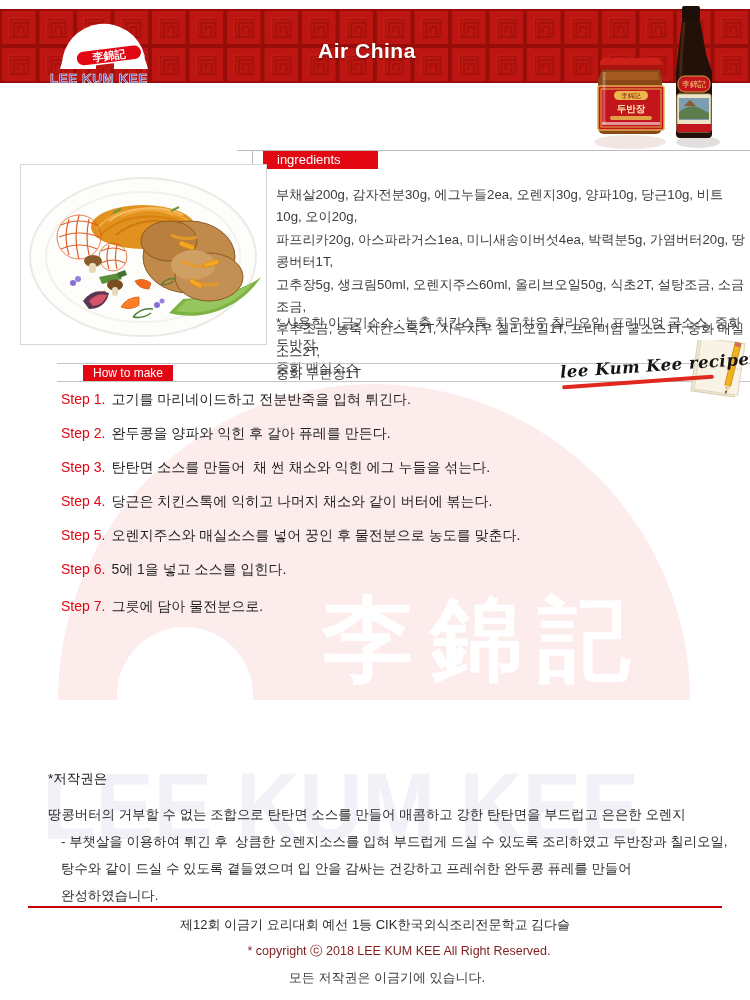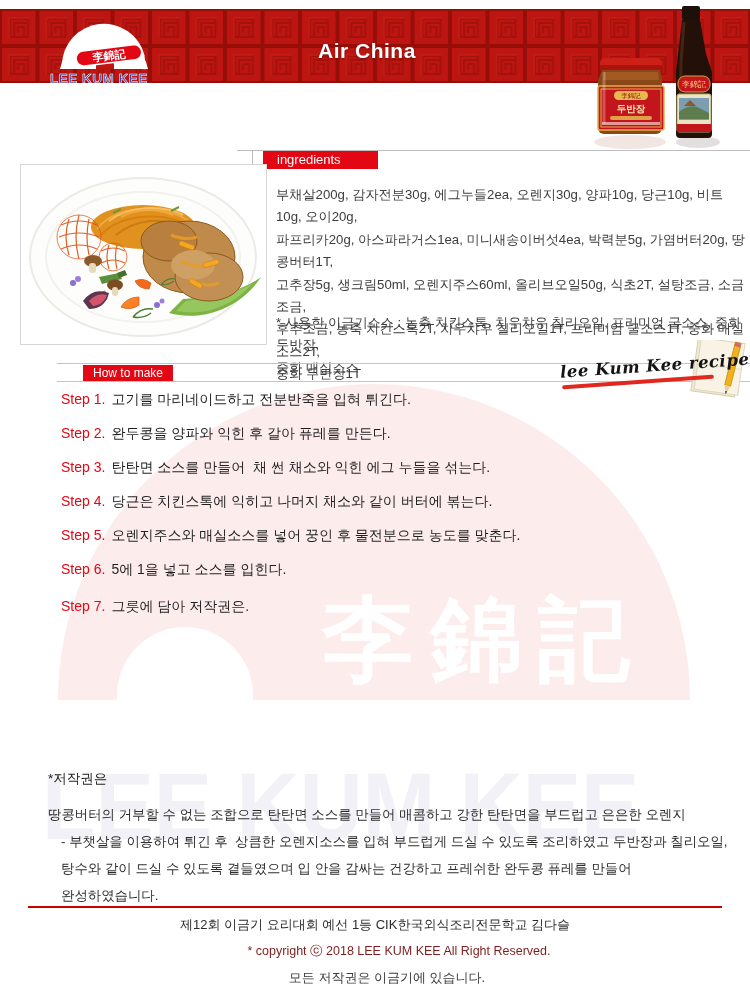--- a/index.html
+++ b/index.html
@@ -253,21 +253,21 @@
     <div class="recipe-underline"></div>
   </div>
 
   <div class="steps">
     <div class="step"><span class="step-label">Step 1.</span><span>고기를 마리네이드하고 전분반죽을 입혀 튀긴다.</span></div>
     <div class="step"><span class="step-label">Step 2.</span><span>완두콩을 양파와 익힌 후 갈아 퓨레를 만든다.</span></div>
     <div class="step"><span class="step-label">Step 3.</span><span>탄탄면 소스를 만들어  채 썬 채소와 익힌 에그 누들을 섞는다.</span></div>
     <div class="step"><span class="step-label">Step 4.</span><span>당근은 치킨스톡에 익히고 나머지 채소와 같이 버터에 볶는다.</span></div>
     <div class="step"><span class="step-label">Step 5.</span><span>오렌지주스와 매실소스를 넣어 꿍인 후 물전분으로 농도를 맞춘다.</span></div>
     <div class="step"><span class="step-label">Step 6.</span><span>5에 1을 넣고 소스를 입힌다.</span></div>
-    <div class="step"><span class="step-label">Step 7.</span><span>그릇에 담아 저작권은.</span></div>
+    <div class="step"><span class="step-label">Step 7.</span><span>그릇에 담아 물전분으로.</span></div>
   </div>
 
   <div class="desc-title">*저작권은</div>
   <div class="desc">
     <div class="desc-line">땅콩버터의 거부할 수 없는 조합으로 탄탄면 소스를 만들어 매콤하고 강한 탄탄면을 부드럽고 은은한 오렌지</div>
     <div class="desc-line">- 부챗살을 이용하여 튀긴 후  상큼한 오렌지소스를 입혀 부드럽게 드실 수 있도록 조리하였고 두반장과 칠리오일,</div>
     <div class="desc-line">탕수와 같이 드실 수 있도록 곁들였으며 입 안을 감싸는 건강하고 프레쉬한 완두콩 퓨레를 만들어</div>
     <div class="desc-line">완성하였습니다.</div>
   </div>
 

